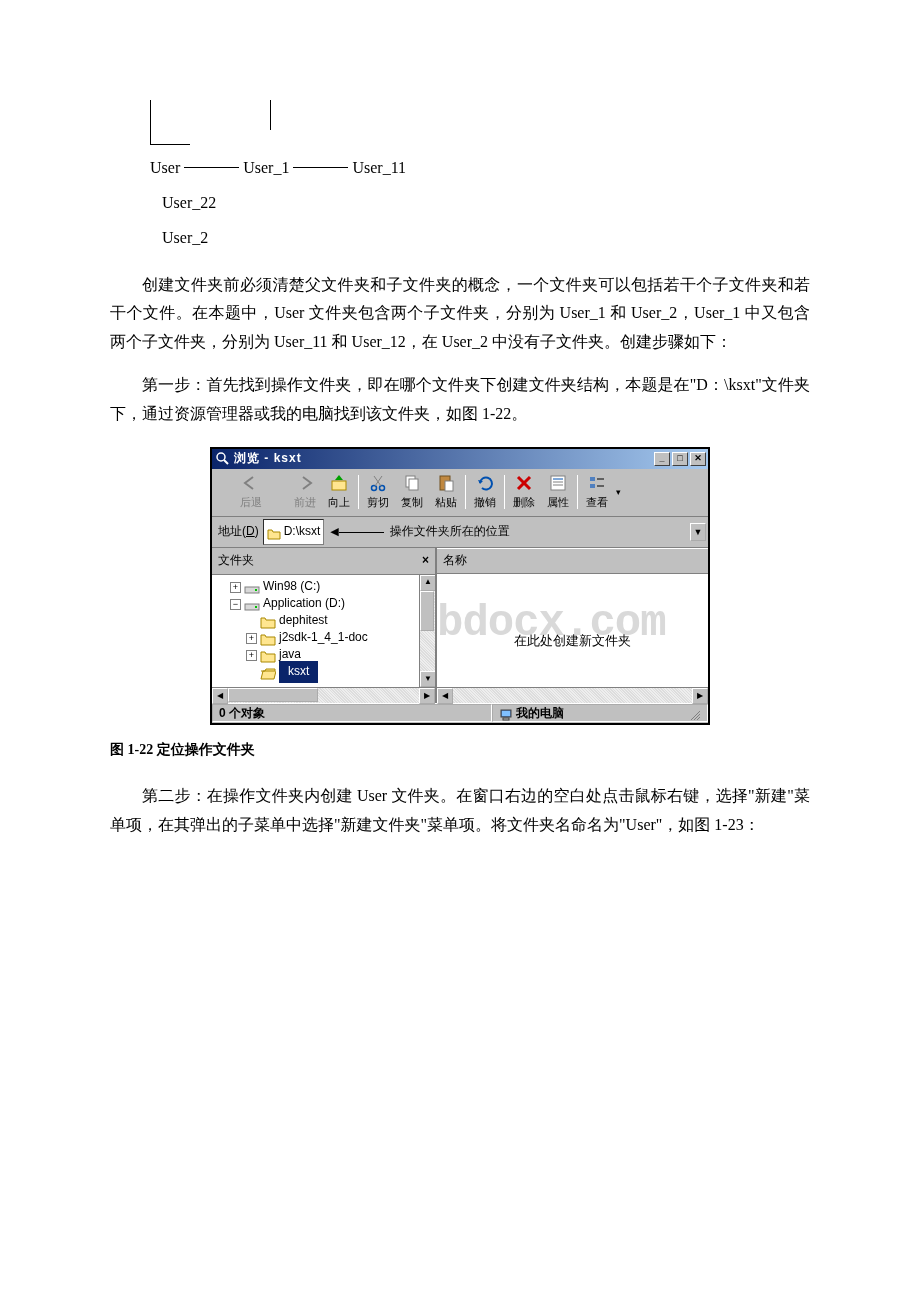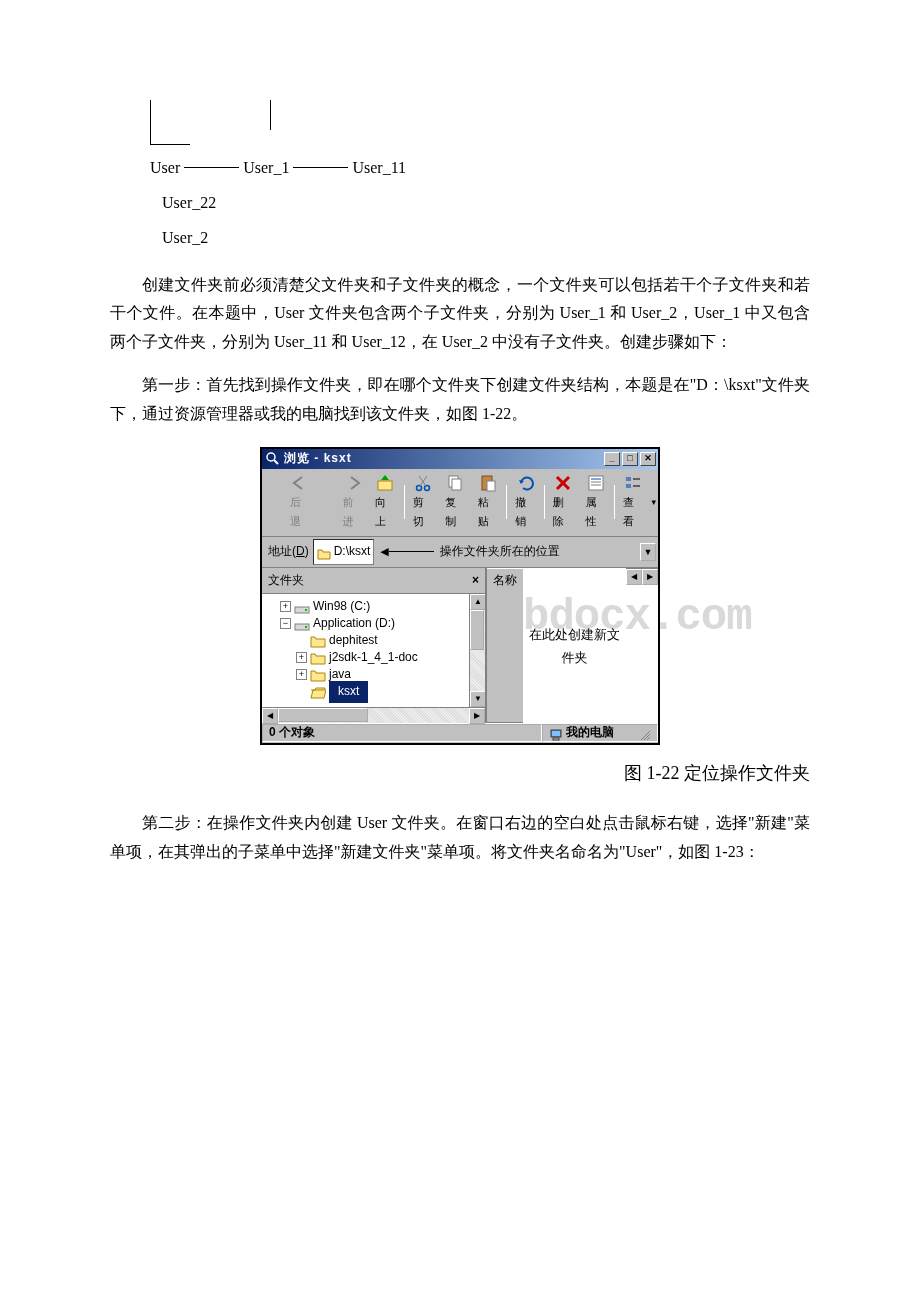--- a/index.html
+++ b/index.html
@@ -17,21 +17,21 @@
       font-family: "Times New Roman", serif;
       font-size: 16px;
       line-height: 2.2;
     }
     .hierarchy .line1 { display: flex; align-items: center; }
     .hline { display: inline-block; border-top: 1px solid #000; width: 55px; margin: 0 4px; vertical-align: middle; }
     .para-noindent { margin: 8px 0; text-align: justify; }
 
     
     .win98 {
-      width: 400px;
+      width: 500px;
       margin: 18px auto 10px auto;
       border: 2px solid #000;
       background: #c0c0c0;
       font-family: "SimSun", "宋体", sans-serif;
       font-size: 12px;
     }
     .titlebar {
       background: linear-gradient(to right, #0a246a, #a6caf0);
       color: #fff;
       display: flex;
@@ -113,21 +113,21 @@
     .indent { display:inline-block; width:16px; }
     .expander {
       width:11px; height:11px; border:1px solid #808080; display:inline-flex;
       align-items:center; justify-content:center; font-size:9px; line-height:1;
       margin-right:3px; background:#fff;
     }
     .drive-icon { width:16px; height:12px; margin-right:3px; }
     .folder-open { width:16px; height:13px; margin-right:3px; }
     .sel { background:#0a246a; color:#fff; padding:0 9px; }
 
-    .panel-right { flex:1; display:flex; background:#fff; }
+    .panel-right { flex:1; display:flex; flex-direction:column; background:#fff; }
     .list-header {
       background:#c0c0c0; border-bottom:1px solid #808080; padding:1px 6px;
       font-size:12px; border-top:1px solid #fff;
     }
     .list-body { flex:1; background:#fff; position:relative; }
     .watermark {
       position:absolute; left:0; right:-40px; top:10px;
       font-family: Liberation Mono, monospace; font-size: 44px; font-weight:bold;
       color: rgba(160,160,160,0.4); letter-spacing: -1px;
     }
@@ -161,21 +161,21 @@
       background:#c0c0c0; height:20px; font-size:12px;
     }
     .status-cell {
       padding:1px 6px; border:1px inset #fff; height:18px; display:flex; align-items:center;font-weight:bold;
     }
     .status-cell.left { flex:0 0 280px; }
     .status-cell.right { flex:1; }
     .grip { width:14px; height:18px; margin-left:auto; }
     .comp-icon { width:14px; height:12px; margin-right:3px; }
 
-    .caption { text-align:right; font-size:18px; margin:12px 0 20px; }
+    .caption { text-align:left; font-size:14px; margin:12px 0 20px;font-weight:bold; }
   </style>
 </head>
 <body>
 
 <div class="hierarchy">
   <div style="position:relative; height:50px;">
     <div style="position:absolute; left:0; top:0; width:40px; height:45px; border-left:1px solid #000; border-bottom:1px solid #000;"></div>
     <div style="position:absolute; left:120px; top:0; width:40px; height:30px; border-left:1px solid #000;"></div>
   </div>
   <div class="line1">

